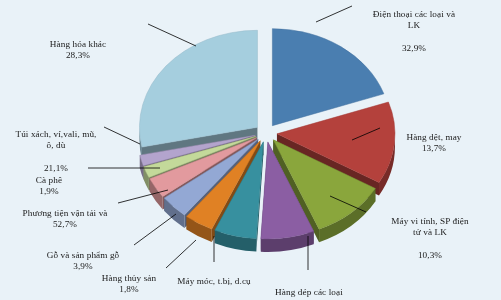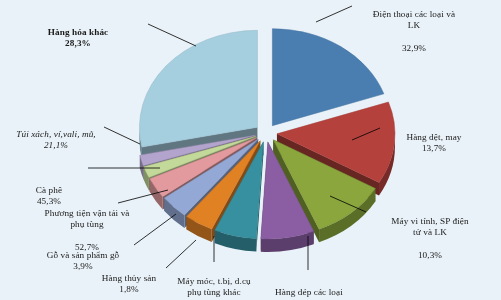--- a/index.html
+++ b/index.html
@@ -18,24 +18,24 @@
     font-size:9.2px;
     line-height:11.2px;
     color:#1a1a1a;
     text-align:center;
     white-space:pre-line;
     letter-spacing:0.1px;
   }
   .lbl .pct{display:block;}
 
   
-  #lbl-khac      {left:18px;  top:16px;  width:120px;font-weight:bold;}
-  #lbl-tui       {left:0px;   top:118px; width:112px;font-style:italic;}
-  #lbl-caphe     {left:6px;   top:174px; width:86px;font-family:Liberation Serif, serif;}
-  #lbl-phuongtien{left:0px;   top:197px; width:130px;margin-left:22px;}
+  #lbl-khac      {left:18px;  top:28px;  width:120px;}
+  #lbl-tui       {left:0px;   top:118px; width:112px;}
+  #lbl-caphe     {left:6px;   top:164px; width:86px;font-family:Liberation Serif, serif;}
+  #lbl-phuongtien{left:0px;   top:197px; width:130px;}
   #lbl-go        {left:28px;  top:239px; width:110px;}
   #lbl-thuysan   {left:86px;  top:262px; width:86px;}
   #lbl-maymoc    {left:160px; top:265px; width:108px;}
   #lbl-giaydep   {left:258px; top:276px; width:102px;}
   #lbl-mayvitinh {left:368px; top:205px; width:124px;}
   #lbl-dietmay   {left:382px; top:121px; width:104px;}
   #lbl-dienthoai {left:352px; top:-2px;  width:124px;}
 </style>
 </head>
 <body>
@@ -111,47 +111,46 @@
       </g>
   </svg>
 
   <div class="lbl" id="lbl-khac">
     <span>Hàng hóa khác</span>
     <span class="pct">28,3%</span>
   </div>
 
   <div class="lbl" id="lbl-tui">
     <span>Túi xách, ví,vali, mũ,</span>
+    <span class="pct">ô, dù</span>
     <span class="pct">21,1%</span>
   </div>
 
   <div class="lbl" id="lbl-caphe">
     <span>Cà phê</span>
-    <span class="pct">45,3%</span>
+    <span class="pct">1,9%</span>
   </div>
 
   <div class="lbl" id="lbl-phuongtien">
     <span>Phương tiện vận tải và</span>
-    <span class="pct">phụ tùng</span>
     <span class="pct">52,7%</span>
   </div>
 
   <div class="lbl" id="lbl-go">
     <span>Gỗ và sản phẩm gỗ</span>
     <span class="pct">3,9%</span>
   </div>
 
   <div class="lbl" id="lbl-thuysan">
     <span>Hàng thủy sản</span>
     <span class="pct">1,8%</span>
   </div>
 
   <div class="lbl" id="lbl-maymoc">
     <span>Máy móc, t.bị, d.cụ</span>
-    <span class="pct">phụ tùng khác</span>
     
   </div>
 
   <div class="lbl" id="lbl-giaydep">
     <span>Hàng dép các loại</span>
     <span class="pct">7,3%</span>
   </div>
 
   <div class="lbl" id="lbl-mayvitinh">
     <span>Máy vi tính, SP điện</span>

